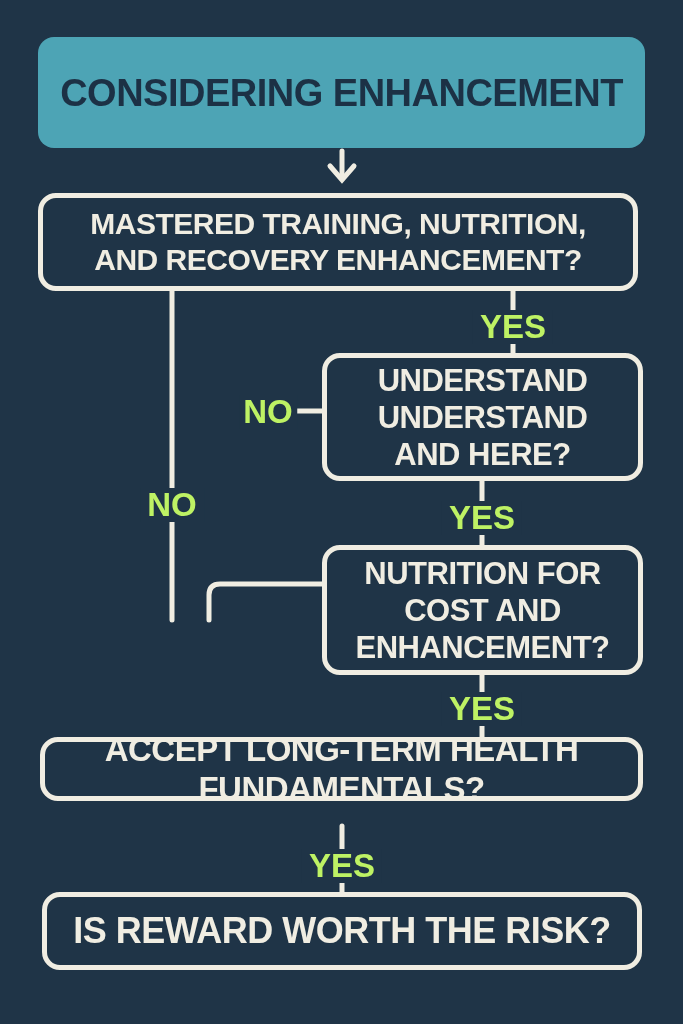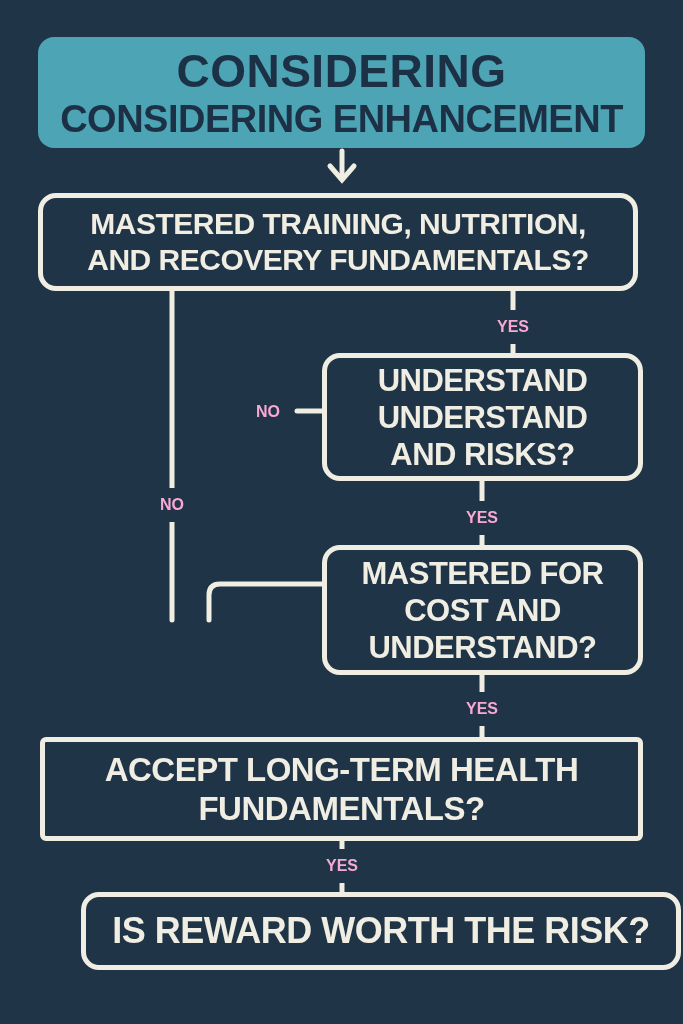--- a/index.html
+++ b/index.html
@@ -54,29 +54,29 @@
     justify-content: center;
     text-align: center;
   }
   .start-line1 { font-size: 46px; line-height: 52px; letter-spacing: 0.5px; }
   .start-line2 { font-size: 38px; line-height: 44px; letter-spacing: -0.5px; }
 
   .node-fundamentals { left: 38px; top: 193px; width: 600px; height: 98px; font-size: 30px; line-height: 36px; }
   .node-mechanisms   { left: 322px; top: 353px; width: 321px; height: 128px; font-size: 31px; line-height: 37px; }
   .node-cost         { left: 322px; top: 545px; width: 321px; height: 130px; font-size: 31px; line-height: 37px; }
   .node-stop         { left: 38px;  top: 617px; width: 217px; height: 68px;  font-size: 32px; line-height: 36px; }
-  .node-consequences { left: 40px;  top: 737px; width: 603px; height: 104px;  font-size: 33px; line-height: 39px; border-radius: 6px; }
-  .node-reward       { left: 42px;  top: 892px; width: 600px; height: 78px;  font-size: 36px; line-height: 40px; margin-left: 39px; }
+  .node-consequences { left: 40px;  top: 737px; width: 603px; height: 64px;  font-size: 33px; line-height: 39px; }
+  .node-reward       { left: 42px;  top: 892px; width: 600px; height: 78px;  font-size: 36px; line-height: 40px; }
 
   .edge-label {
     position: absolute;
     transform: translate(-50%, -50%);
     background: #1f3447;
-    color: #f9a8d4;
-    font-size: 16px;
+    color: #bef264;
+    font-size: 33px;
     line-height: 28px;
     padding: 3px 7px;
     letter-spacing: 0px;
   }
   .lbl-fundamentals-yes { left: 513px; top: 327px; }
   .lbl-fundamentals-no  { left: 172px; top: 505px; }
   .lbl-mechanisms-no    { left: 268px; top: 412px; padding: 3px 4px; }
   .lbl-mechanisms-yes   { left: 482px; top: 518px; }
   .lbl-cost-yes         { left: 482px; top: 709px; }
   .lbl-consequences-yes { left: 342px; top: 866px; }
@@ -92,39 +92,38 @@
     <path d="M172 289 V620"></path>
     <path d="M513 289 V355"></path>
     <path d="M297 411 H322"></path>
     <path d="M482 479 V547"></path>
     <path d="M322 584 H220 Q209 584 209 595 V620"></path>
     <path d="M482 673 V739"></path>
     <path d="M342 826 V894"></path>
   </svg>
 
   <div class="start-node">
-    <div class="start-line1">CONSIDERING</div>
     <div class="start-line2">CONSIDERING ENHANCEMENT</div>
   </div>
 
   <div class="node node-fundamentals">
     <div>MASTERED TRAINING, NUTRITION,</div>
-    <div>AND RECOVERY FUNDAMENTALS?</div>
+    <div>AND RECOVERY ENHANCEMENT?</div>
   </div>
 
   <div class="node node-mechanisms">
     <div>UNDERSTAND</div>
     <div>UNDERSTAND</div>
-    <div>AND RISKS?</div>
+    <div>AND HERE?</div>
   </div>
 
   <div class="node node-cost">
-    <div>MASTERED FOR</div>
+    <div>NUTRITION FOR</div>
     <div>COST AND</div>
-    <div>UNDERSTAND?</div>
+    <div>ENHANCEMENT?</div>
   </div>
 
 
   <div class="node node-consequences">
     <div>ACCEPT LONG-TERM HEALTH</div>
     <div>FUNDAMENTALS?</div>
   </div>
 
   <div class="node node-reward">
     <div>IS REWARD WORTH THE RISK?</div>

